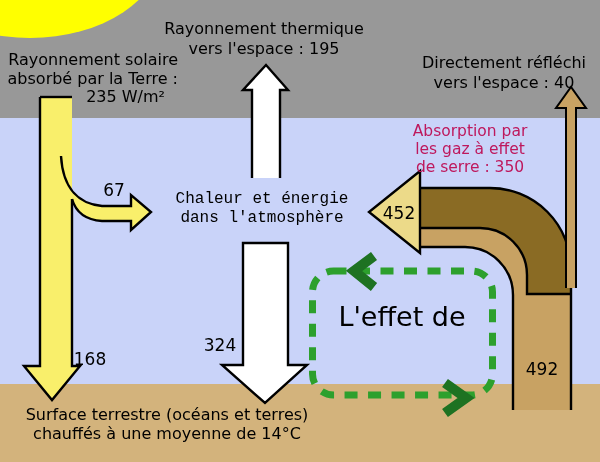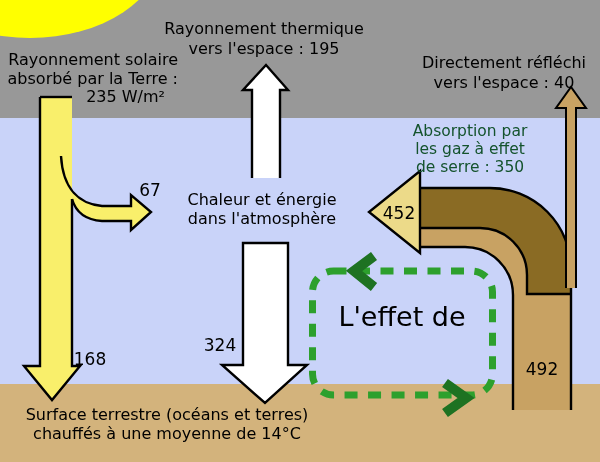--- a/index.html
+++ b/index.html
@@ -10,21 +10,21 @@
   .stage svg{position:absolute;left:0;top:0;z-index:1;}
   .lbl{position:absolute;z-index:2;font-size:16px;line-height:19px;}
   .center{text-align:center;}
   .right{text-align:right;}
   .num{position:absolute;z-index:2;font-size:17px;transform:translateX(-50%);white-space:nowrap;}
   #solar-label{left:0;top:51px;width:178px;line-height:18.5px;}
   #solar-label .pad{padding-right:13px;padding-left:24px;}
   #thermal-label{left:134px;top:19px;width:260px;line-height:20px;}
   #reflected-label{left:408px;top:32px;width:192px;line-height:20px;margin-top:21px;}
   #absorption-label{left:370px;top:122px;width:200px;font-size:15.5px;line-height:18px;}
-  #heat-label{left:162px;top:190px;width:200px;}
+  #heat-label{left:162px;top:190px;width:200px;font-family:Liberation Mono, monospace;}
   #greenhouse-label{left:302px;top:300px;width:200px;font-size:27px;line-height:34px;}
   #surface-label{left:10px;top:405px;width:314px;line-height:19px;}
 </style>
 </head>
 <body>
 
 <div class="stage">
 
   <svg width="600" height="462" viewBox="0 0 600 462">
 
@@ -88,39 +88,39 @@
   <div class="lbl center" id="thermal-label">
     <div>Rayonnement thermique</div>
     <div>vers l'espace : 195</div>
   </div>
 
   <div class="lbl center" id="reflected-label">
     <div>Directement réfléchi</div>
     <div>vers l'espace : 40</div>
   </div>
 
-  <div class="lbl center" id="absorption-label" style="color: #14532d;">
+  <div class="lbl center" id="absorption-label" style="color: #be185d;">
     <div>Absorption par</div>
     <div>les gaz à effet</div>
     <div>de serre : 350</div>
   </div>
 
   <div class="lbl center" id="heat-label">
     <div>Chaleur et énergie</div>
     <div>dans l'atmosphère</div>
   </div>
 
   <div class="lbl center" id="greenhouse-label">
     <div>L'effet de</div>
   </div>
 
   <div class="lbl center" id="surface-label">
     <div>Surface terrestre (océans et terres)</div>
     <div>chauffés à une moyenne de 14°C</div>
   </div>
 
-  <div class="num" style="left:114px;top:180px;margin-left:36px;">67</div>
+  <div class="num" style="left:114px;top:180px;">67</div>
   <div class="num" style="left:90px;top:349px;">168</div>
   <div class="num" style="left:220px;top:335px;">324</div>
   <div class="num" style="left:399px;top:203px;">452</div>
   <div class="num" style="left:542px;top:359px;">492</div>
 
 </div>
 
 </body></html>

